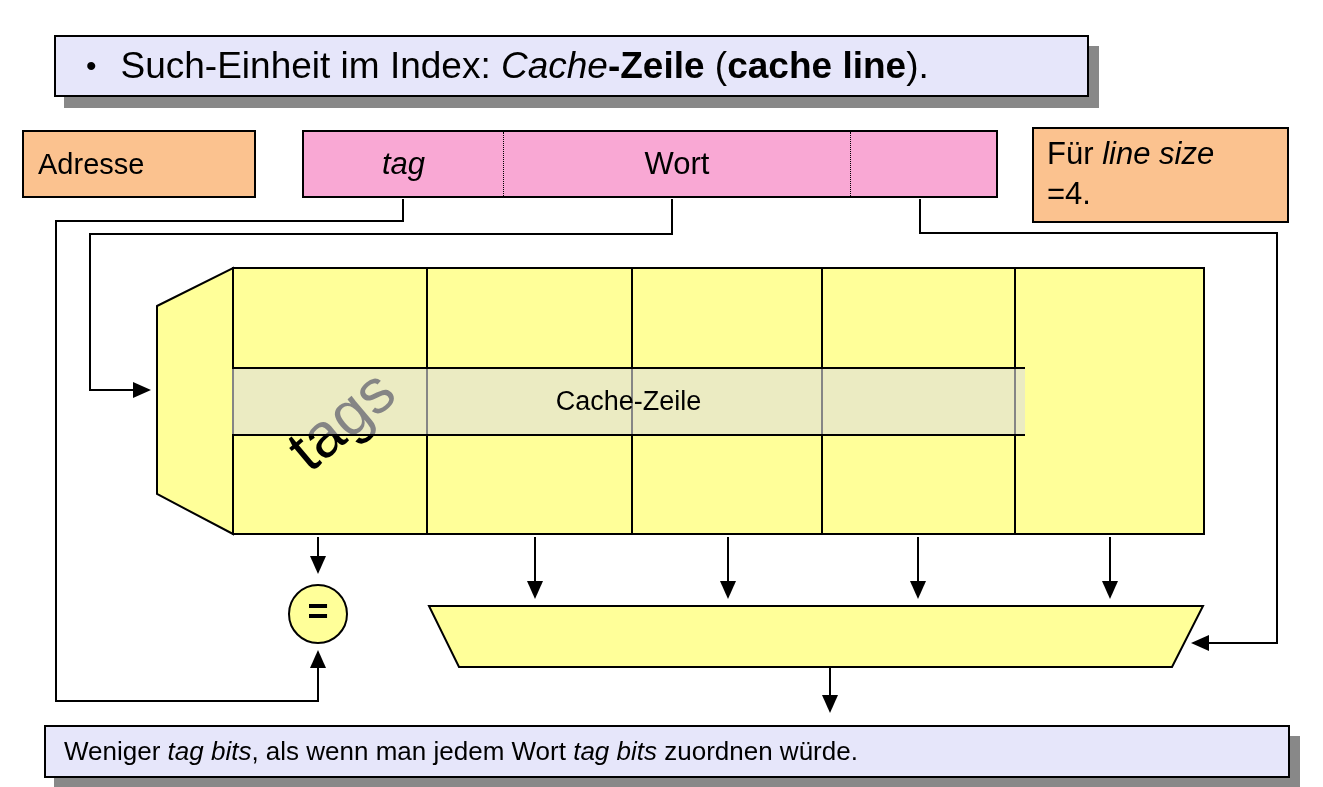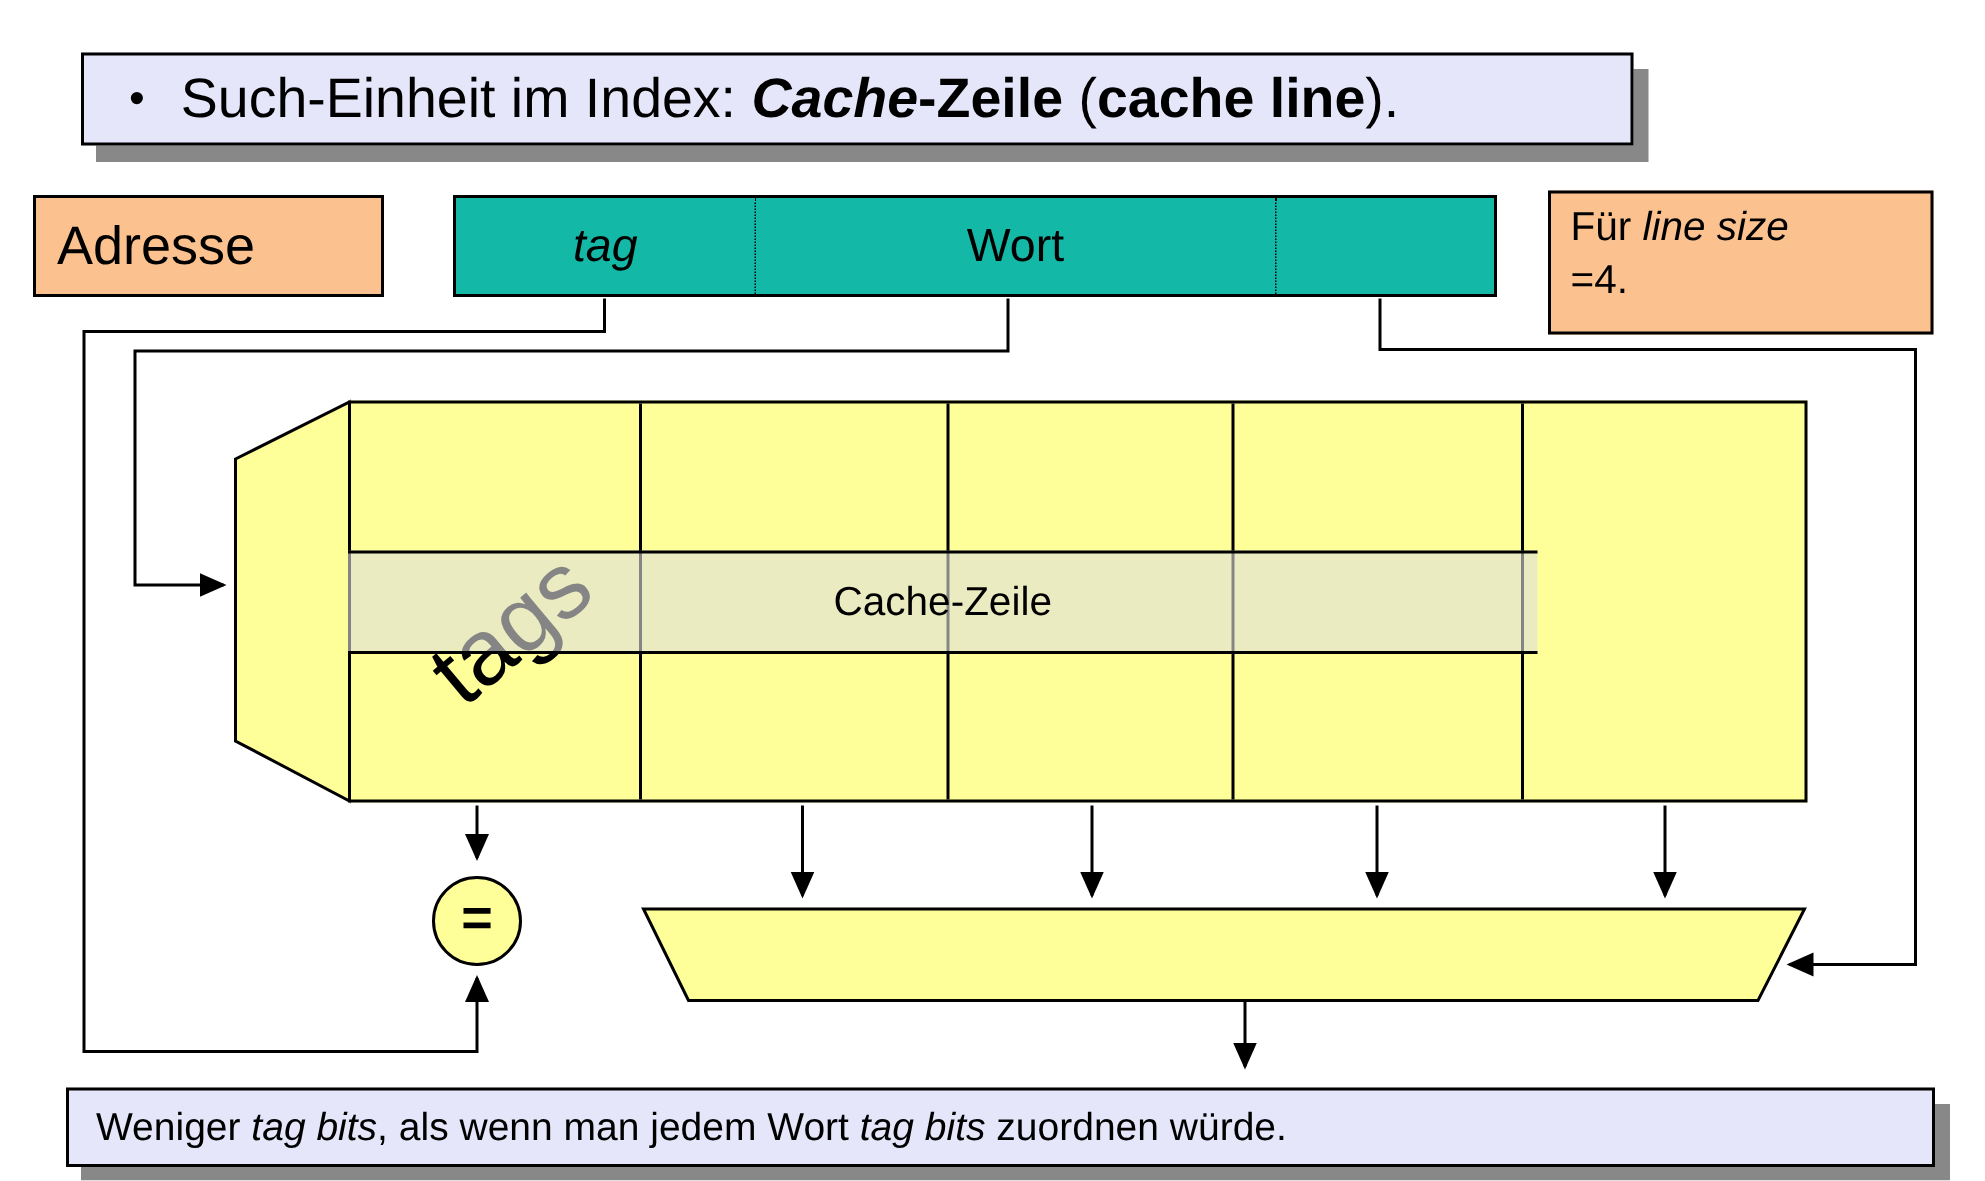--- a/index.html
+++ b/index.html
@@ -17,28 +17,28 @@
   }
   #title-box{left:54px;top:35px;width:1035px;height:62px;font-size:37px;}
   #title-box .bullet{padding:0 24px 0 30px;font-size:30px;}
   #footer-box{left:44px;top:725px;width:1246px;height:53px;font-size:26px;padding-left:18px;}
 
   
   .orange{
     position:absolute;background:#FBC28F;border:2px solid #000;z-index:1;
   }
   #adresse-box{left:22px;top:130px;width:234px;height:68px;
-    display:flex;align-items:center;padding-left:14px;font-size:36px;}
+    display:flex;align-items:center;padding-left:14px;font-size:29px;}
   #note-box{left:1032px;top:127px;width:257px;height:96px;
-    font-size:27px;line-height:1.3;padding:5px 0 0 13px;}
+    font-size:31px;line-height:1.3;padding:5px 0 0 13px;}
 
   
   #addr-bar{
     position:absolute;left:302px;top:130px;width:696px;height:68px;
-    background:#14b8a6;border:2px solid #000;display:flex;z-index:1;
+    background:#f9a8d4;border:2px solid #000;display:flex;z-index:1;
   }
   #addr-bar .field{display:flex;align-items:center;justify-content:center;font-size:31px;}
   #addr-bar .f-tag{width:200px;border-right:1px dotted #000;font-style:italic;}
   #addr-bar .f-index{width:347px;border-right:1px dotted #000;}
   #addr-bar .f-offset{flex:1;}
 
   
   #cache-table{
     position:absolute;left:232px;top:267px;width:973px;height:268px;
     background:#FFFF99;border:2px solid #000;z-index:1;
@@ -92,21 +92,21 @@
     <path d="M535,537 L535,597" fill="none" stroke="#000" stroke-width="2" marker-end="url(#arr)"></path>
     <path d="M728,537 L728,597" fill="none" stroke="#000" stroke-width="2" marker-end="url(#arr)"></path>
     <path d="M918,537 L918,597" fill="none" stroke="#000" stroke-width="2" marker-end="url(#arr)"></path>
     <path d="M1110,537 L1110,597" fill="none" stroke="#000" stroke-width="2" marker-end="url(#arr)"></path>
 
     <path d="M830,668 L830,711" fill="none" stroke="#000" stroke-width="2" marker-end="url(#arr)"></path>
   </svg>
 
   <div class="panel" id="title-box">
     <span class="bullet">•</span>
-    <span><span>Such-Einheit im Index: </span><span style="font-weight: bold; font-style: italic;">Cache</span><span style="font-weight: bold; text-align: right;">-Zeile</span><span> (</span><span style="font-weight: bold; ">cache line</span><span>).</span></span>
+    <span><span>Such-Einheit im Index: </span><span style="font-weight: normal; font-style: italic;">Cache</span><span style="font-weight: bold; text-align: right;">-Zeile</span><span> (</span><span style="font-weight: bold; ">cache line</span><span>).</span></span>
   </div>
 
   <div class="orange" id="adresse-box">
     <span>Adresse</span>
   </div>
 
   <div id="addr-bar">
     <div class="field f-tag">tag</div>
     <div class="field f-index">Wort</div>
     <div class="field f-offset"></div>

